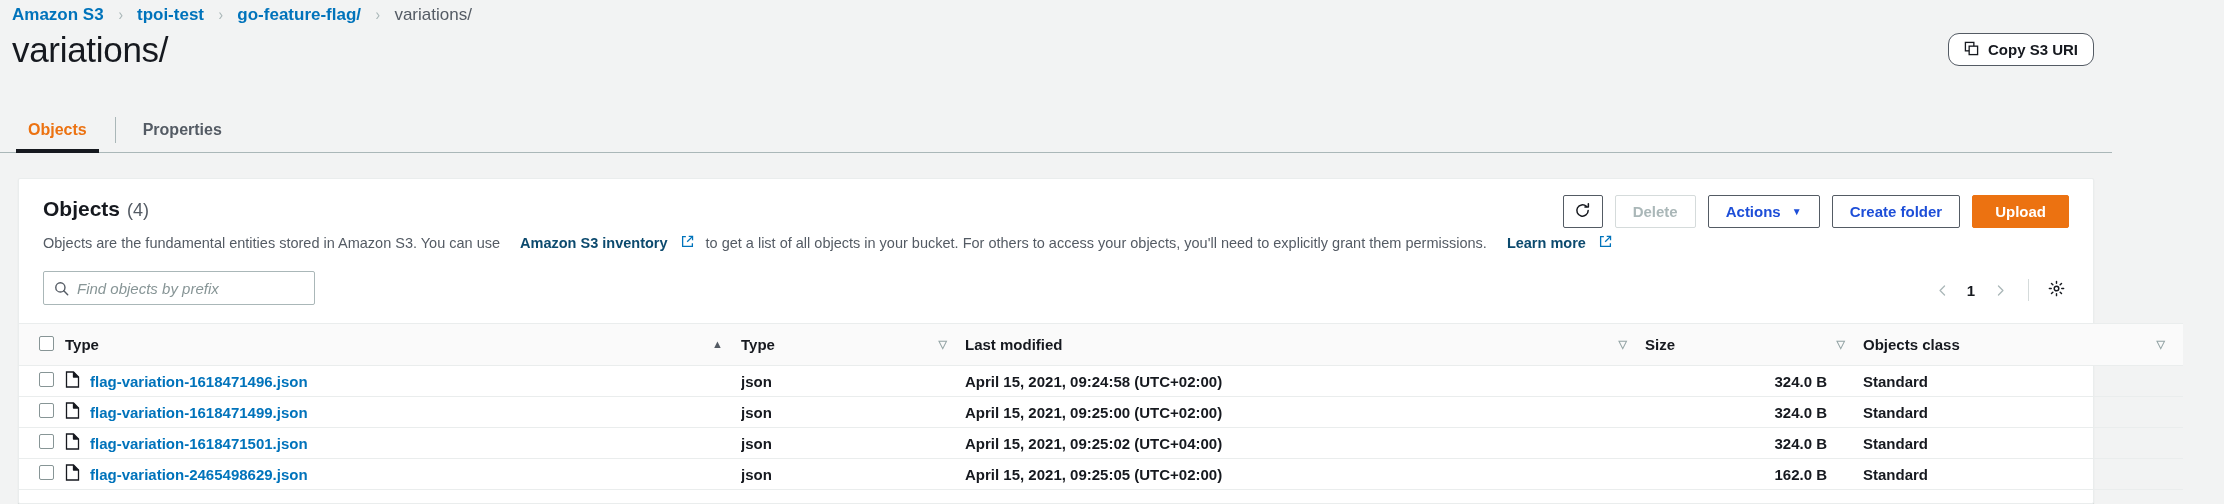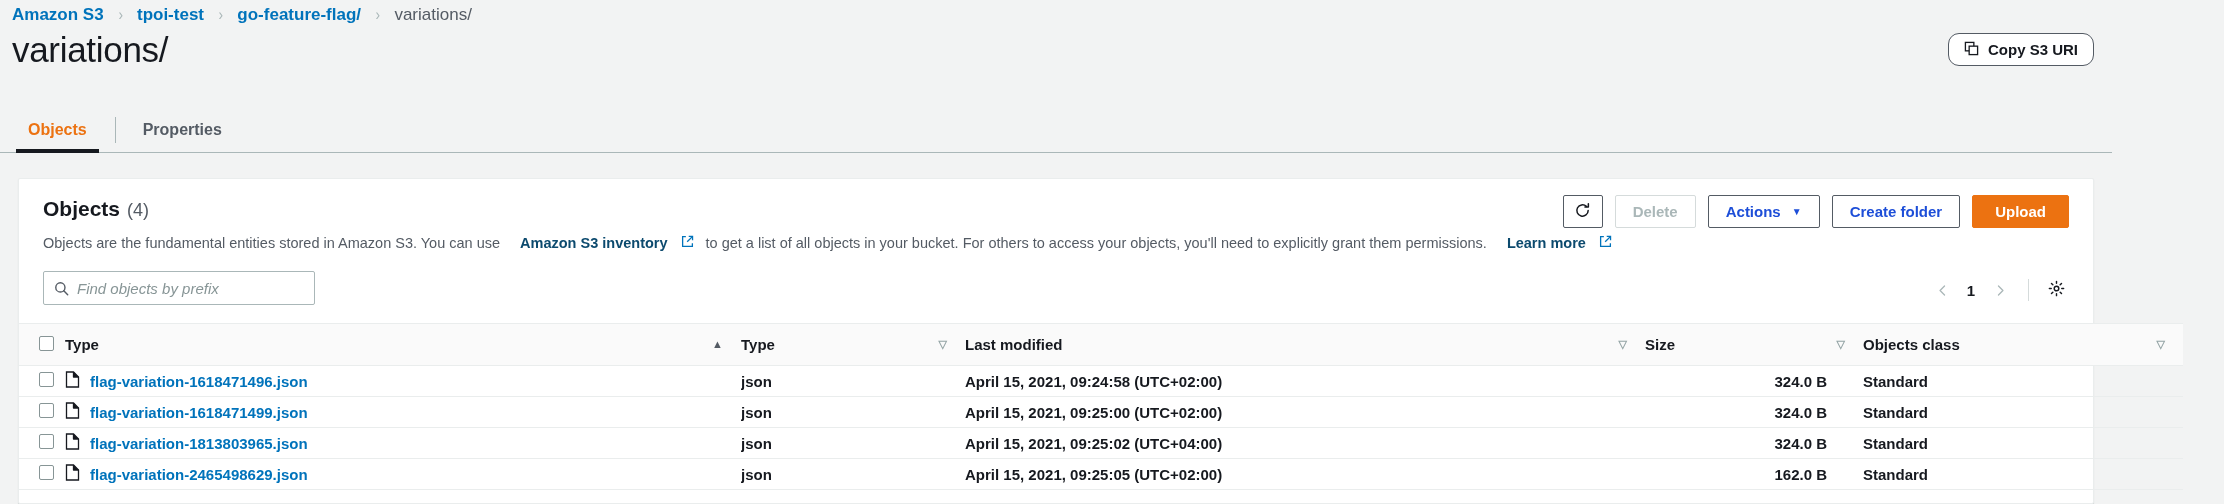--- a/index.html
+++ b/index.html
@@ -387,21 +387,21 @@
             <td>Standard</td>
           </tr>
           <tr>
             <td class="c-check-td"><span class="cb"></span></td>
             <td>
               <span class="name-cell">
                 <span><svg width="15" height="17" viewBox="0 0 14 17" fill="none">
                     <path d="M1 1h7l5 5v10H1z" fill="#ffffff" stroke="#16191f" stroke-width="1.3"></path>
                     <path d="M8 1v5h5" fill="#16191f" stroke="#16191f" stroke-width="1.3" stroke-linejoin="round"></path>
                   </svg></span>
-                <a class="file-link">flag-variation-1813803965.json</a>
+                <a class="file-link">flag-variation-1618471501.json</a>
               </span>
             </td>
             <td>json</td>
             <td>April 15, 2021, 09:25:02 (UTC+04:00)</td>
             <td class="size-cell">324.0 B</td>
             <td>Standard</td>
           </tr>
           <tr>
             <td class="c-check-td"><span class="cb"></span></td>
             <td>

